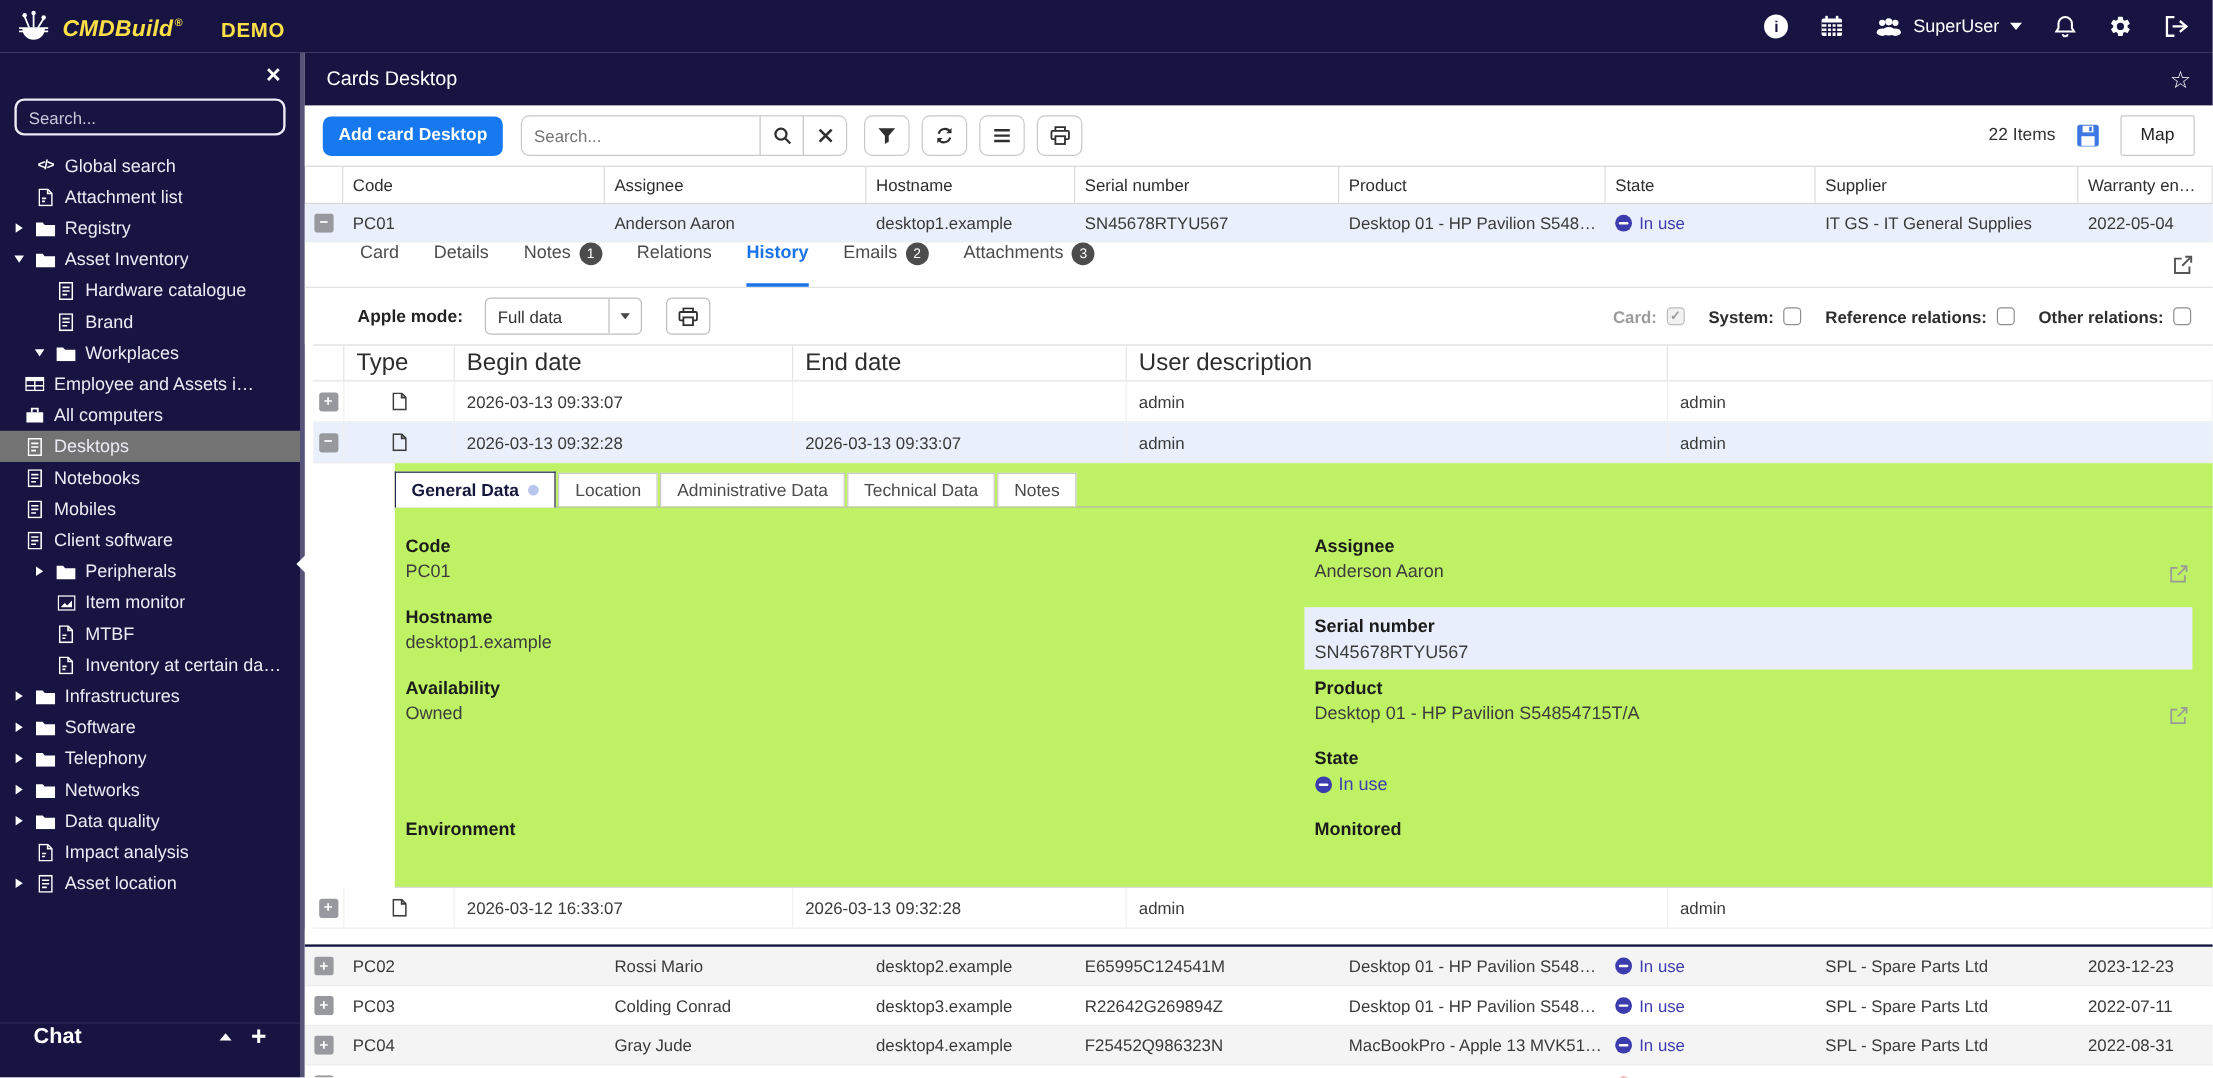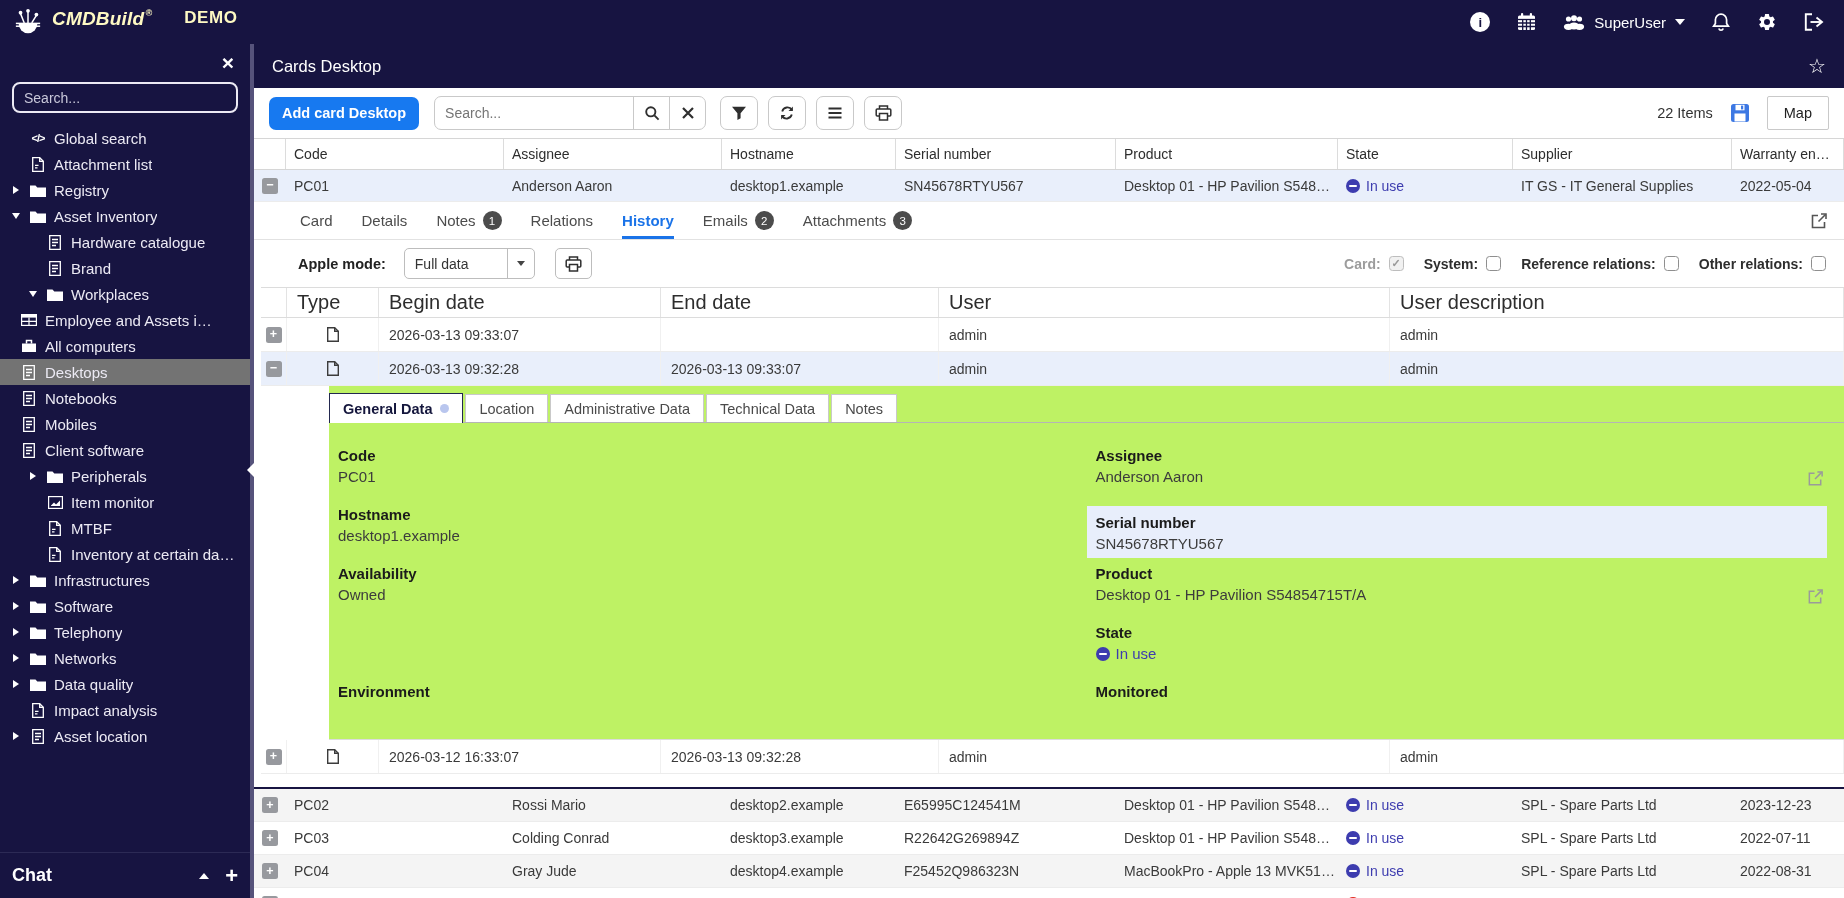--- a/index.html
+++ b/index.html
@@ -1,21 +1,21 @@
 <!DOCTYPE html>
 <html><head>
 <meta charset="utf-8">
 <style>
 *{box-sizing:border-box}
 html,body{margin:0;padding:0}
 body{width:1844px;height:898px;overflow:hidden;font-family:"Liberation Sans",sans-serif;background:#fff;color:#333}
 .app{display:flex;flex-direction:column;width:1844px;height:898px}
 
 .tb{height:44px;background:#171441;display:flex;align-items:center;justify-content:space-between;padding:0 20px 0 12px;flex:0 0 auto}
-.tb-l{display:flex;align-items:flex-start;color:#fef9c3}
+.tb-l{display:flex;align-items:flex-end;color:#fde047}
 .logo{margin-right:8px;display:flex;align-items:center}
 .brand{font-style:italic;font-weight:700;font-size:19px;letter-spacing:.2px}
 .reg{font-size:9px;vertical-align:top;margin-left:1px}
 .demo{margin-left:32px;font-weight:700;font-size:17px;letter-spacing:.6px}
 .tb-r{display:flex;align-items:center;gap:27px;color:#fff}
 .tbi{display:flex;align-items:center;justify-content:center;cursor:pointer}
 .inf{width:20px;height:20px;border-radius:50%;background:#fff;color:#171441;font-weight:700;font-size:13px;display:flex;align-items:center;justify-content:center}
 .inf::after{content:"i"}
 .tb-user{display:flex;align-items:center;gap:9px;font-size:15px;cursor:pointer}
 .car-dw{width:0;height:0;border-left:5px solid transparent;border-right:5px solid transparent;border-top:6px solid #fff}
@@ -32,21 +32,21 @@
 .tree{flex:1;overflow:hidden}
 .ti{height:26px;display:flex;align-items:center;font-size:15px;gap:7px;cursor:pointer;white-space:nowrap}
 .ti .car{width:13px;flex:0 0 auto;display:flex;justify-content:center}
 .ti.l0{padding-left:9px}.ti.l1{padding-left:26px}.ti.l2{}
 .ti.sel{background:#737373}
 .car-r{width:0;height:0;border-top:4.5px solid transparent;border-bottom:4.5px solid transparent;border-left:6px solid #fff}
 .car-d{width:0;height:0;border-left:4.5px solid transparent;border-right:4.5px solid transparent;border-top:6px solid #fff}
 .ico{width:18px;display:flex;justify-content:center;flex:0 0 auto}
 .code-ic{font-weight:700;font-size:11px;letter-spacing:-1px;color:#fff}
 .lbl{overflow:hidden;text-overflow:ellipsis}
-.chat{height:46px;border-top:1px solid #2c2a55;display:flex;align-items:center;justify-content:space-between;padding:0 12px;flex:0 0 auto}
+.chat{height:46px;border-top:1px solid #2c2a55;display:flex;align-items:flex-start;justify-content:space-between;padding:0 28px;flex:0 0 auto}
 .chat-t{font-weight:700;font-size:18px;color:#fff}
 .chat-r{display:flex;align-items:center;gap:16px}
 .car-u{width:0;height:0;border-left:5px solid transparent;border-right:5px solid transparent;border-bottom:6px solid #fff;cursor:pointer}
 .chat-plus{font-size:22px;font-weight:700;color:#fff;line-height:1;cursor:pointer}
 
 .main{flex:1;display:flex;flex-direction:column;min-width:0;--cols:32px 218px 218px 174px 220px 222px 175px 219px minmax(0,1fr);--hcols:26px 92px 282px 278px 451px minmax(0,1fr)}
 .mt{height:44px;background:#171441;color:#fff;display:flex;align-items:center;justify-content:space-between;padding:0 18px;flex:0 0 auto}
 .mt-t{font-weight:400;font-size:16.5px}
 .star{font-size:20px;cursor:pointer}
 .tlb{height:50px;display:flex;align-items:center;padding:0 15px;flex:0 0 auto;gap:10px;background:#fff}
@@ -71,21 +71,21 @@
 .expbtn{width:16px;height:16px;background:#97999e;border-radius:2.5px;color:#fff;font-size:12.5px;font-weight:700;display:flex;align-items:center;justify-content:center;margin-left:8px;line-height:1;cursor:pointer;flex:0 0 auto}
 .state{display:flex;align-items:center;gap:6px}
 .stic{width:14px;height:14px;border-radius:50%;background:#3d3caf;position:relative;flex:0 0 auto}
 .stic::after{content:"";position:absolute;left:3px;top:6px;width:8px;height:2.2px;background:#fff;border-radius:1px}
 .stic.red{background:#e02a1f}
 .stic.red::after{content:"!";background:none;color:#fff;font-size:10px;font-weight:700;left:0;top:0;width:14px;height:14px;display:flex;align-items:center;justify-content:center}
 .sttx{color:#3d3caf}
 .sttx.red{color:#e02a1f}
 
 .ctabs{height:38px;display:flex;align-items:center;gap:29px;padding-left:46px;border-bottom:1px solid #e2e2e2;font-size:15px;color:#4c4c4c;flex:0 0 auto;background:#fff}
-.ctab{display:flex;align-items:center;gap:7px;height:100%;cursor:pointer}
+.ctab{display:flex;align-items:flex-start;gap:7px;height:100%;cursor:pointer}
 .ctab.act{color:#1a73e8;font-weight:700;box-shadow:inset 0 -3px 0 #1a73e8}
 .badge{width:19px;height:19px;border-radius:50%;background:#4c4c4c;color:#fff;font-size:11.5px;display:flex;align-items:center;justify-content:center}
 .ctabs .ext{margin-left:auto;margin-right:16px;cursor:pointer;display:flex}
 
 .vm{height:47px;display:flex;align-items:center;padding:0 18px 0 44px;gap:12px;flex:0 0 auto;background:#fff}
 .vml{font-weight:700;font-size:14.5px;color:#222}
 .selbox{display:flex;height:31px;border:1px solid #bdbdbd;border-radius:5px;overflow:hidden;align-items:stretch;margin-left:6px;cursor:pointer;background:#fff}
 .selval{width:102px;display:flex;align-items:center;padding-left:10px;font-size:14px;color:#333}
 .selcar{width:27px;border-left:1px solid #bdbdbd;display:flex;align-items:center;justify-content:center}
 .car-dn{width:0;height:0;border-left:4.5px solid transparent;border-right:4.5px solid transparent;border-top:5.5px solid #444}
@@ -626,21 +626,20 @@
             </span>
         </span>
       </div>
 
       <div class="hwrap">
         <div class="hhead">
           <div class="hcell"></div>
           <div class="hcell">Type</div>
           <div class="hcell">Begin date</div>
           <div class="hcell">End date</div>
-          <div class="hcell">User</div>
           <div class="hcell">User description</div>
         </div>
         <div class="hrow">
           <div class="hc cen">
               <span class="expbtn" style="margin-left:0">+</span>
             </div>
           <div class="hc cen">
               <span>
                 <svg width="12" height="15" viewBox="0 0 12 15" fill="none" stroke="#3c3c3c" stroke-width="1.4">
                   <path d="M.7.7h7l3.6 3.6v10H.7z"></path>

